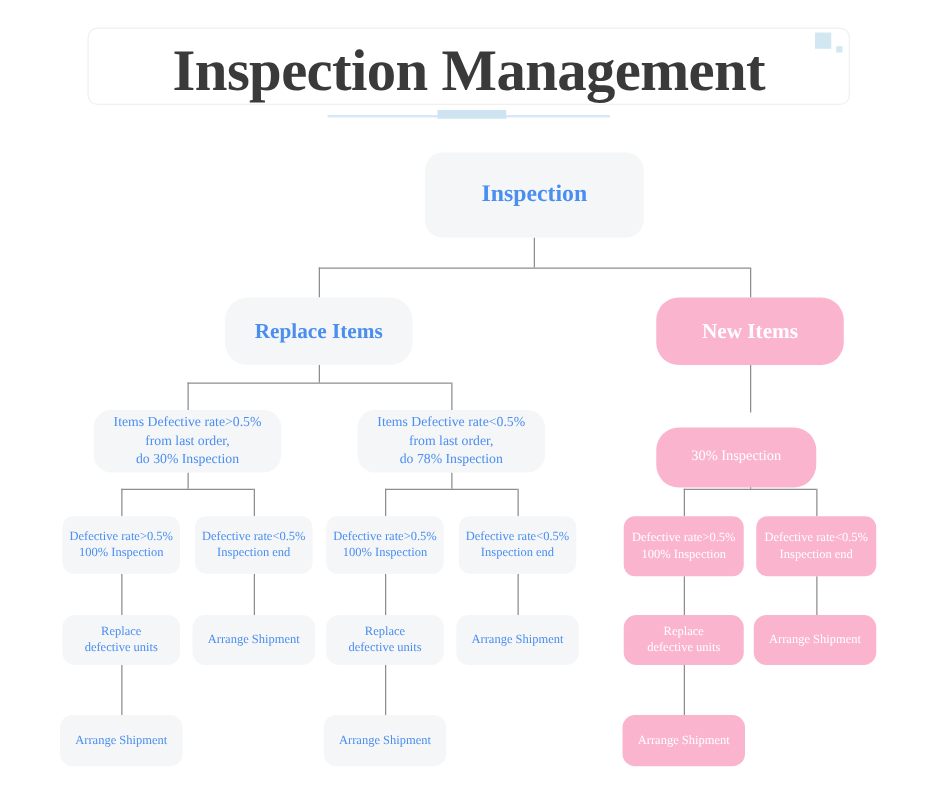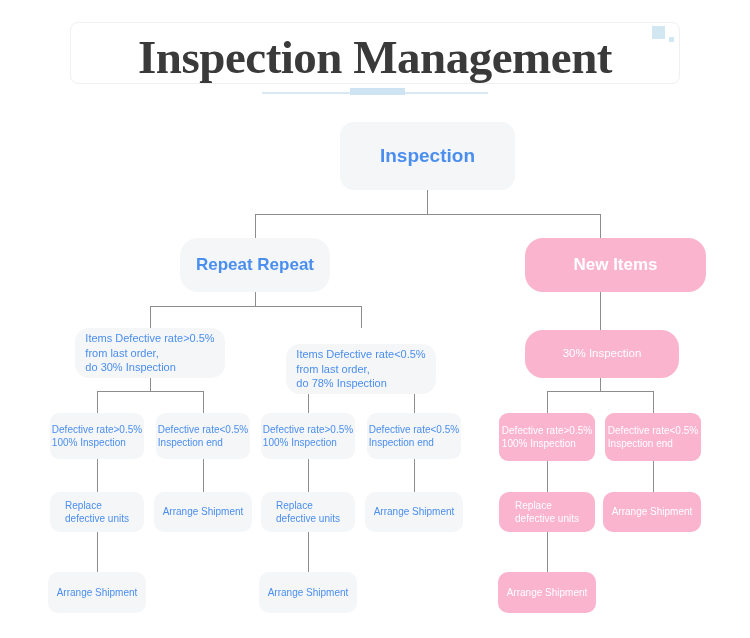--- a/index.html
+++ b/index.html
@@ -72,23 +72,25 @@
     height: 7px;
     background: #cfe4f3;
   }
 
   
   .node {
     position: absolute;
     display: flex;
     align-items: center;
     justify-content: center;
+    text-align: center;
     border-radius: 12px;
     line-height: 1.32;
     z-index: 2;
+    font-family: Liberation Serif, serif;
   }
   .node.blue  { background: #f5f6f7; color: #4a8ef0; }
   .node.pink  { background: #fbb4cd; color: #ffffff; }
 
   .node.root   { border-radius: 14px; font-size: 19px; font-weight: bold; }
   .node.lvl2   { border-radius: 18px; font-size: 17px; font-weight: bold; }
   .node.lvl3   { border-radius: 14px; font-size: 11px; }
   .node.lvl3.pink { border-radius: 18px; font-size: 11.5px; }
   .node.lvl4   { border-radius: 9px;  font-size: 10px; }
   .node.lvl5   { border-radius: 10px; font-size: 10px; }
@@ -147,41 +149,41 @@
 <div class="line v" style="left:308px; top:532px; height:40px;"></div>
 <div class="line v" style="left:547px; top:532px; height:40px;"></div>
 
 <div class="node blue root" style="left:340px; top:122px; width:175px; height:68px;">
   <div>
     <div>Inspection</div>
   </div>
 </div>
 
 <div class="node blue lvl2" style="left:180px; top:238px; width:150px; height:54px;">
-  <span>Repeat Repeat</span>
-</div>
-<div class="node pink lvl2" style="left:525px; top:238px; width:181px; height:54px;">
+  <span>Replace Items</span>
+</div>
+<div class="node pink lvl2" style="left:525px; top:238px; width:150px; height:54px;">
   <span>New Items</span>
 </div>
 
 <div class="node blue lvl3" style="left:75px; top:328px; width:150px; height:50px;">
   <div>
     <div>Items Defective rate&gt;0.5%</div>
     <div>from last order,</div>
     <div>do 30% Inspection</div>
   </div>
 </div>
-<div class="node blue lvl3" style="left:286px; top:344px; width:150px; height:50px;">
+<div class="node blue lvl3" style="left:286px; top:328px; width:150px; height:50px;">
   <div>
     <div>Items Defective rate&lt;0.5%</div>
     <div>from last order,</div>
     <div>do 78% Inspection</div>
   </div>
 </div>
-<div class="node pink lvl3 pink" style="left:525px; top:330px; width:154px; height:48px;">
+<div class="node pink lvl3 pink" style="left:525px; top:342px; width:128px; height:48px;">
   <span>30% Inspection</span>
 </div>
 
 <div class="node blue lvl4" style="left:50px; top:413px; width:94px; height:46px;">
   <div>
     <div>Defective rate&gt;0.5%</div>
     <div>100% Inspection</div>
   </div>
 </div>
 <div class="node blue lvl4" style="left:156px; top:413px; width:94px; height:46px;">

